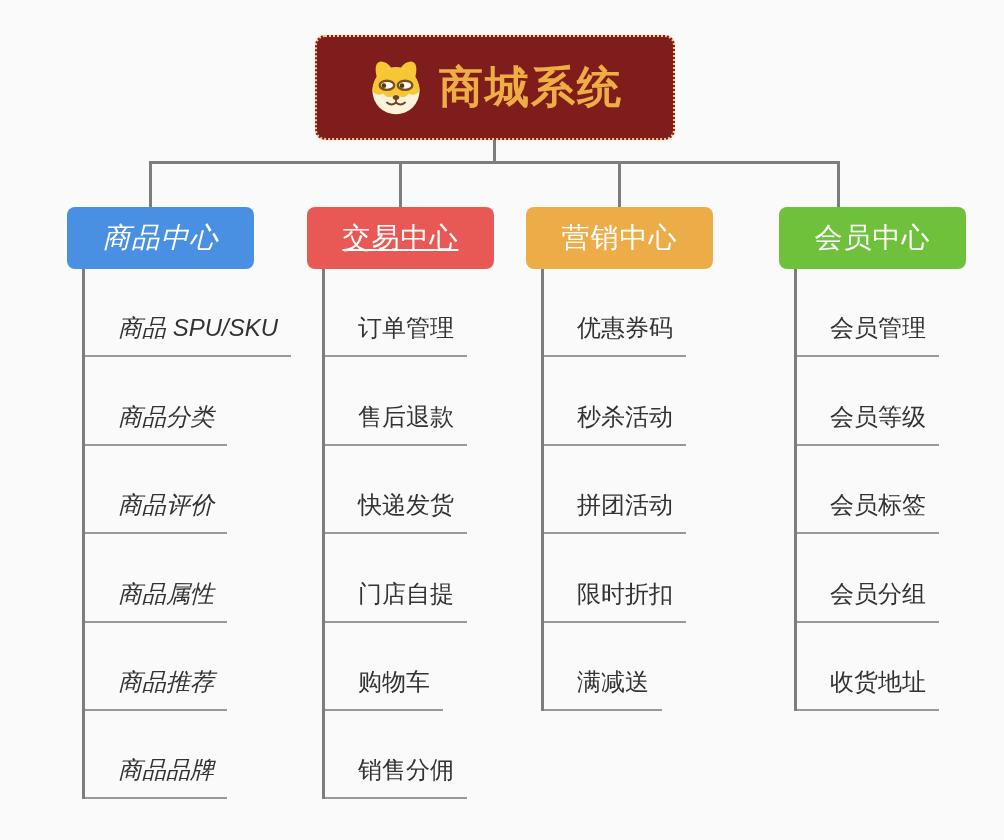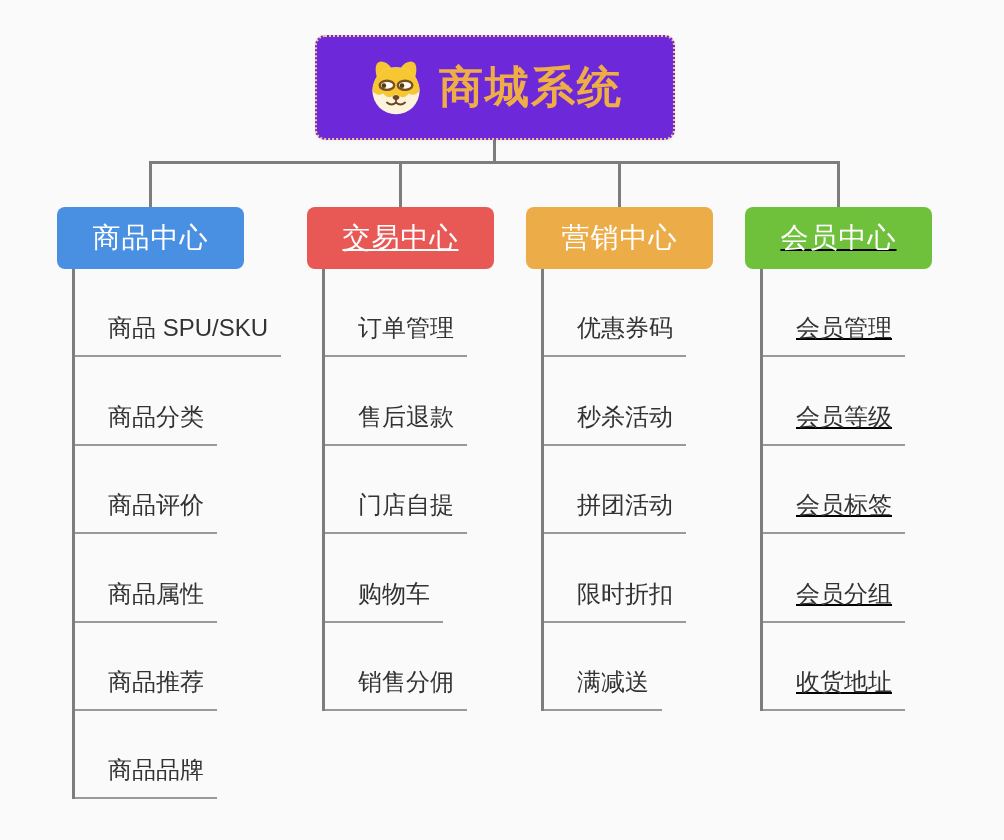--- a/index.html
+++ b/index.html
@@ -16,21 +16,21 @@
     background:var(--bg);
     position:relative;
     overflow:hidden;
     font-family:"Liberation Sans","DejaVu Sans",sans-serif;
   }
   .canvas{position:absolute;inset:0;}
 
   
   .root-node{
     position:absolute;left:315px;top:35px;width:360px;height:105px;
-    background:#6d28d9;
+    background:#7f1d1d;
     border:2px dotted var(--root-border);
     border-radius:10px;
     box-shadow:0 1px 5px rgba(0,0,0,.05);
     display:flex;align-items:center;justify-content:center;gap:14px;
   }
   .root-title{
     font-size:44px;font-weight:bold;color:var(--root-accent);letter-spacing:2px;
   }
 
   
@@ -87,21 +87,21 @@
       <circle cx="18.6" cy="29.4" r="2.6" fill="#5b3a13"></circle>
       <ellipse cx="42" cy="29" rx="8" ry="5" fill="#fffdf5" stroke="#7c4f21" stroke-width="2.6"></ellipse>
       <circle cx="38.6" cy="29.4" r="2.6" fill="#5b3a13"></circle>
       <path d="M29 41 q3 -2.5 6 0 q1.5 1.5 0 3 q-3 2.5 -6 0 q-1.5 -1.5 0 -3z" fill="#6e4520"></path>
       <path d="M32 44 v3 M22 48 q5 4.5 10 0 q5 4.5 10 0" fill="none" stroke="#6e4520" stroke-width="2" stroke-linecap="round"></path>
     </svg>
     <span class="root-title">商城系统</span>
   </div>
 
   <div id="branches">
-      <div class="branch" style="left: 57px;">
+      <div class="branch" style="left: 67px; font-style: italic;">
     <div class="branch-box" style="background: rgb(74, 144, 226);">商品中心</div>
     <div class="branch-children">
           <div class="child-row">
             <span class="child-label">商品 SPU/SKU</span>
           </div>
           <div class="child-row">
             <span class="child-label">商品分类</span>
           </div>
           <div class="child-row">
             <span class="child-label">商品评价</span>
@@ -120,20 +120,23 @@
       <div class="branch" style="left: 307px;">
     <div class="branch-box" style="background: rgb(232, 89, 86); text-decoration: underline;">交易中心</div>
     <div class="branch-children">
           <div class="child-row">
             <span class="child-label">订单管理</span>
           </div>
           <div class="child-row">
             <span class="child-label">售后退款</span>
           </div>
           <div class="child-row">
+            <span class="child-label">快递发货</span>
+          </div>
+          <div class="child-row">
             <span class="child-label">门店自提</span>
           </div>
           <div class="child-row">
             <span class="child-label">购物车</span>
           </div>
           <div class="child-row">
             <span class="child-label">销售分佣</span>
           </div>
         </div>
   </div>
@@ -150,21 +153,21 @@
             <span class="child-label">拼团活动</span>
           </div>
           <div class="child-row">
             <span class="child-label">限时折扣</span>
           </div>
           <div class="child-row">
             <span class="child-label">满减送</span>
           </div>
         </div>
   </div>
-      <div class="branch" style="left: 745px; text-decoration: underline;">
+      <div class="branch" style="left: 779px;">
     <div class="branch-box" style="background: rgb(111, 193, 60);">会员中心</div>
     <div class="branch-children">
           <div class="child-row">
             <span class="child-label">会员管理</span>
           </div>
           <div class="child-row">
             <span class="child-label">会员等级</span>
           </div>
           <div class="child-row">
             <span class="child-label">会员标签</span>

